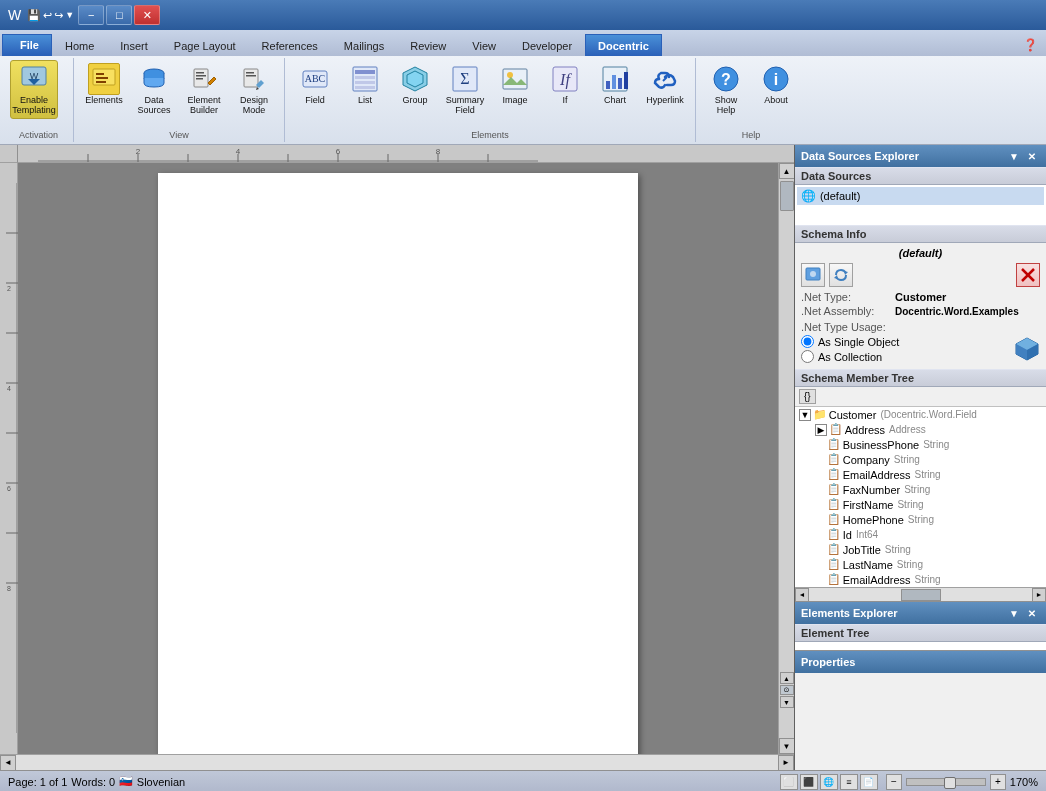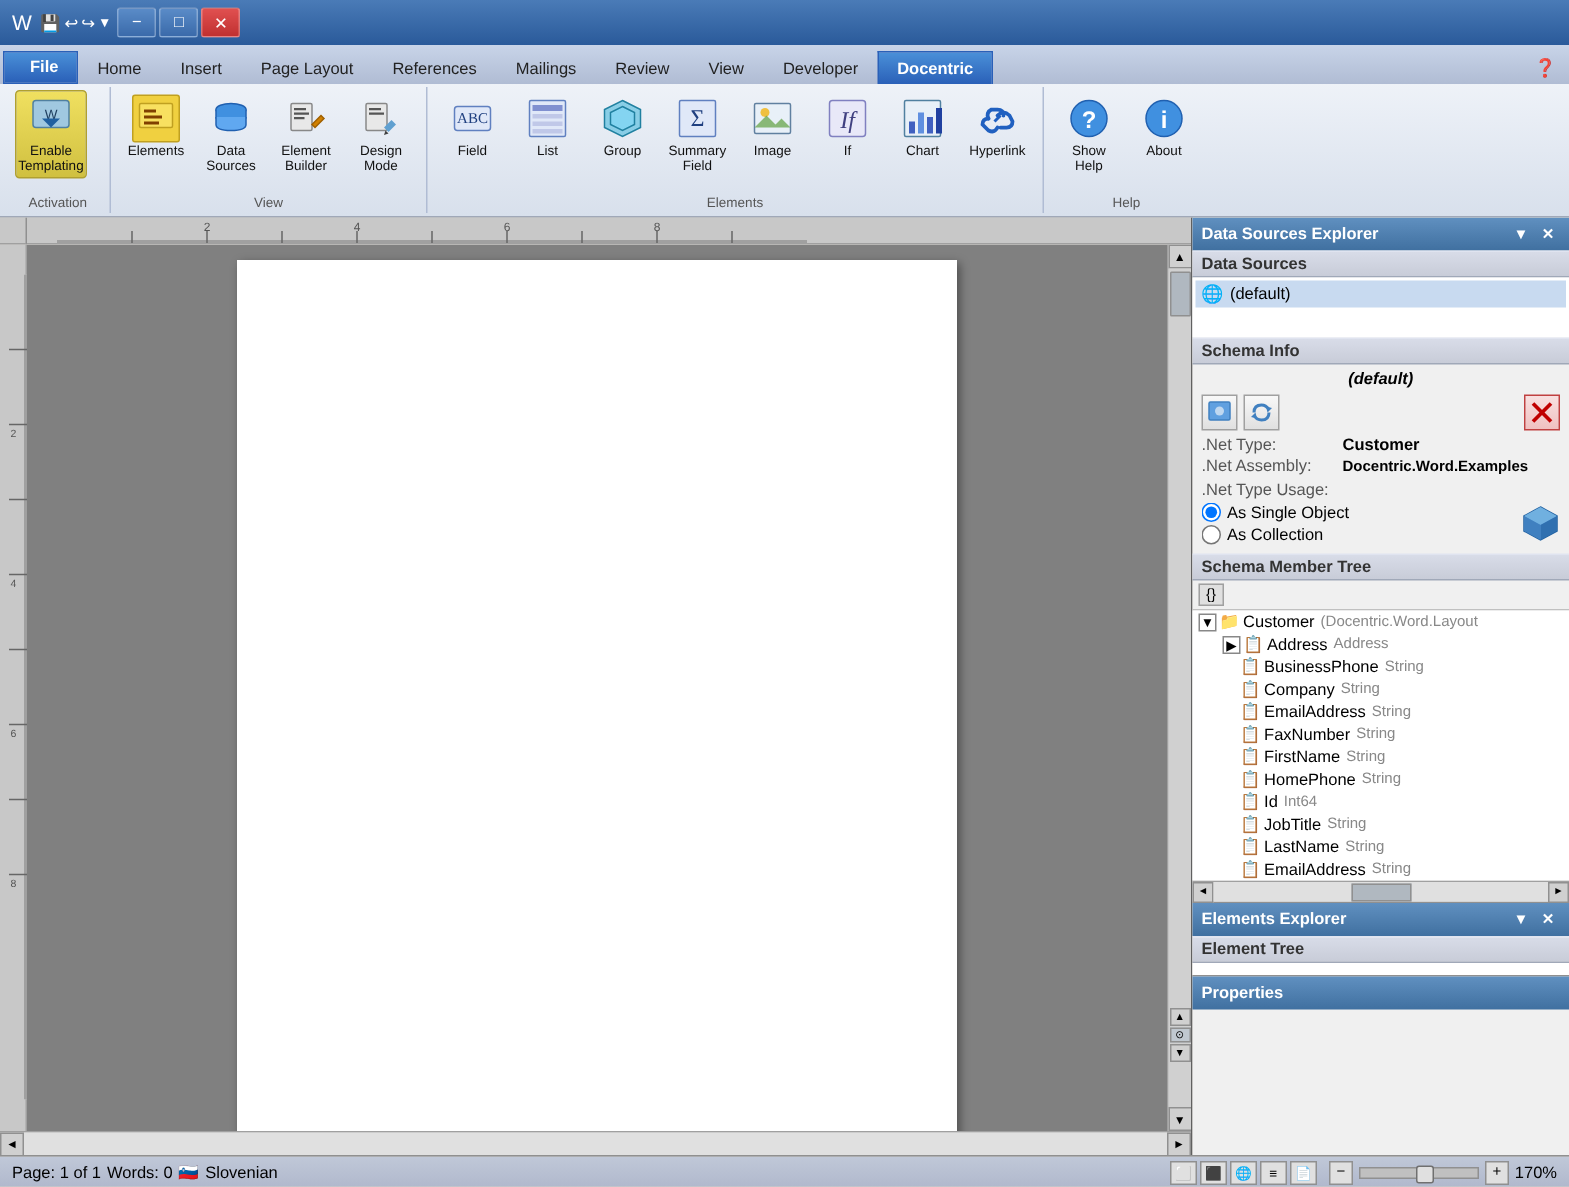--- a/index.html
+++ b/index.html
@@ -736,21 +736,21 @@
         <button style="font-size:10px;padding:1px 4px;border:1px solid #a0a0a0;background:#e0e0e0;cursor:pointer;">
           <span>{}</span>
         </button>
       </div>
       <div class="tree-area" style="max-height:200px;overflow-y:auto;position:relative;">
 
         <div class="tree-item">
           <div class="tree-expand">▼</div>
           <span style="font-size:11px;margin-right:2px;">📁</span>
           <span class="tree-name">Customer</span>
-          <span class="tree-type">(Docentric.Word.Layout</span>
+          <span class="tree-type">(Docentric.Word.Field</span>
         </div>
 
         <div class="tree-item" style="padding-left:20px;">
           <div class="tree-expand">▶</div>
           <span style="font-size:11px;margin-right:2px;">📋</span>
           <span class="tree-name">Address</span>
           <span class="tree-type">Address</span>
         </div>
         <div class="tree-item" style="padding-left:32px;">
           <span style="font-size:11px;margin-right:2px;">📋</span>

